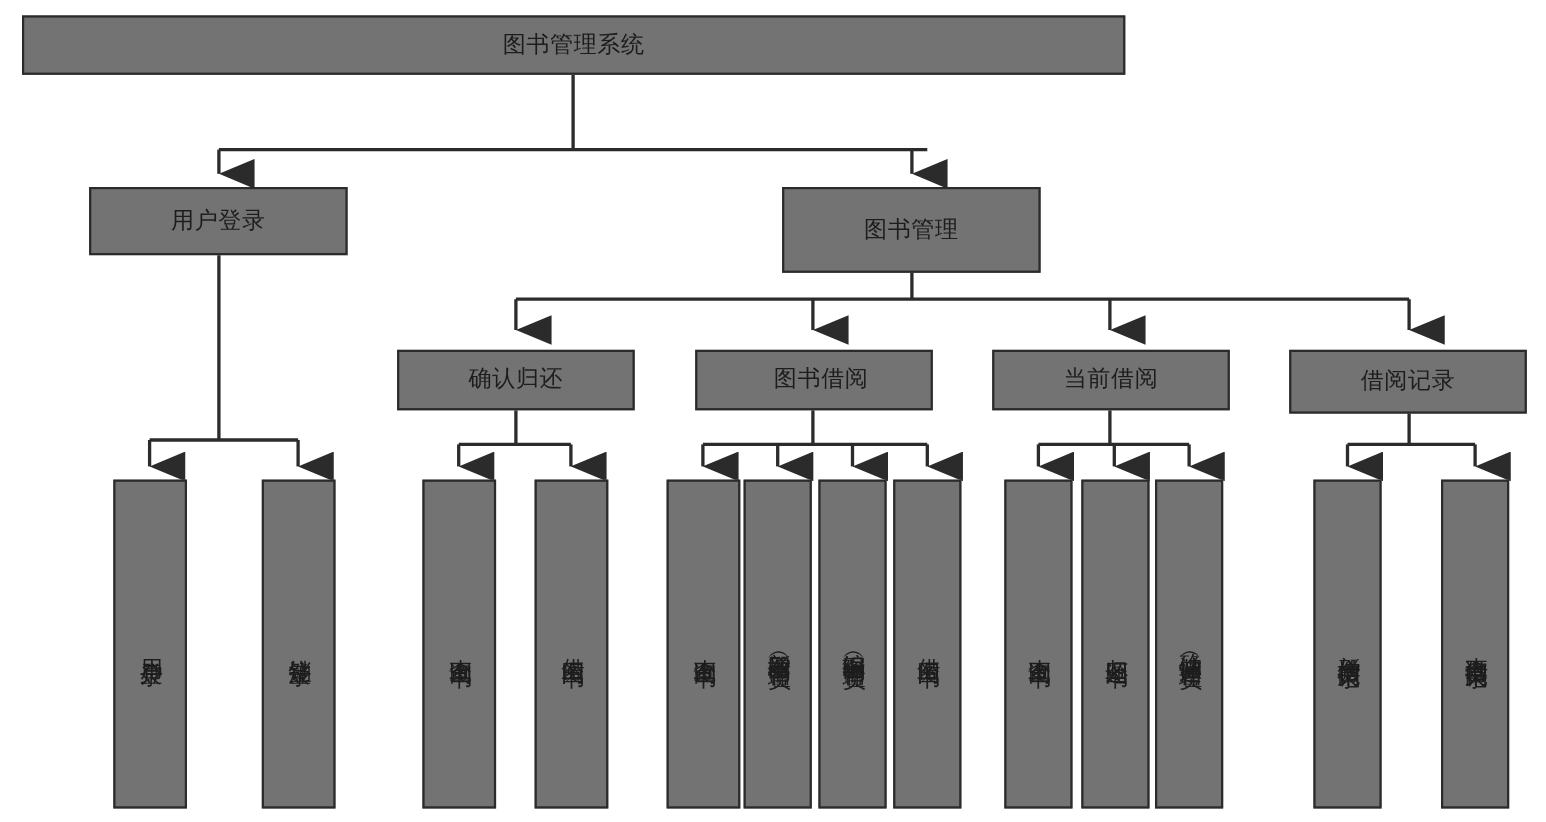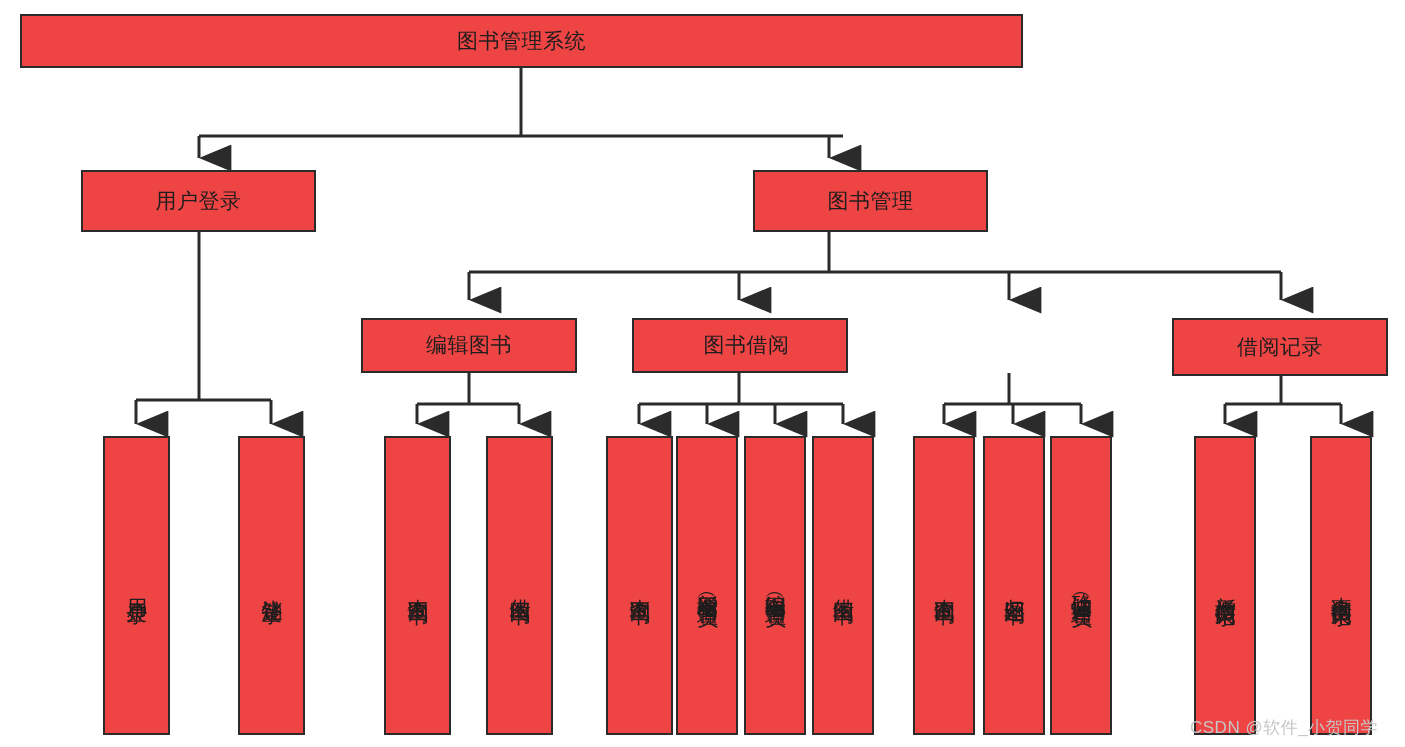--- a/index.html
+++ b/index.html
@@ -20,21 +20,21 @@
   svg.wires {
     position: absolute;
     left: 0;
     top: 0;
     width: 1405px;
     height: 747px;
   }
   .node {
     position: absolute;
     box-sizing: border-box;
-    background: #ef4444;
+    background: #737373;
     border: 2px solid #2b2b2b;
     display: flex;
     align-items: center;
     justify-content: center;
     z-index: 2;
   }
   .node .lbl {
     color: #1d1d1d;
     line-height: 1.18;
     text-align: center;
@@ -117,29 +117,32 @@
     </g>
   </svg>
 
   <div class="node h" style="left:20px; top:14px; width:1003px; height:54px;">
     <span class="lbl">图书管理系统</span>
   </div>
 
   <div class="node h" style="left:81px; top:170px; width:235px; height:62px;">
     <span class="lbl">用户登录</span>
   </div>
-  <div class="node h" style="left:753px; top:170px; width:235px; height:62px;">
+  <div class="node h" style="left:711px; top:170px; width:235px; height:78px;">
     <span class="lbl">图书管理</span>
   </div>
 
   <div class="node h" style="left:361px; top:318px; width:216px; height:55px;">
-    <span class="lbl">编辑图书</span>
+    <span class="lbl">确认归还</span>
   </div>
   <div class="node h" style="left:632px; top:318px; width:216px; height:55px;padding-left:13px;">
     <span class="lbl">图书借阅</span>
+  </div>
+  <div class="node h" style="left:902px; top:318px; width:216px; height:55px;">
+    <span class="lbl">当前借阅</span>
   </div>
   <div class="node h" style="left:1172px; top:318px; width:216px; height:58px;">
     <span class="lbl">借阅记录</span>
   </div>
 
   <div class="node v" style="left:103px; top:436px; width:67px; height:299px;">
     <span class="lbl">用户登录</span>
   </div>
   <div class="node v" style="left:238px; top:436px; width:67px; height:299px;">
     <span class="lbl">注销登录</span>
@@ -175,15 +178,14 @@
     <span class="lbl">确认归还（管理员）</span>
   </div>
 
   <div class="node v" style="left:1194px; top:436px; width:62px; height:299px;">
     <span class="lbl">新增借阅记录</span>
   </div>
   <div class="node v" style="left:1310px; top:436px; width:62px; height:299px;">
     <span class="lbl">查询借阅记录</span>
   </div>
 
-  <div class="watermark" style="left:1190px; top:716px;">CSDN @软件_小贺同学</div>
 
 </div>
 
 </body></html>

